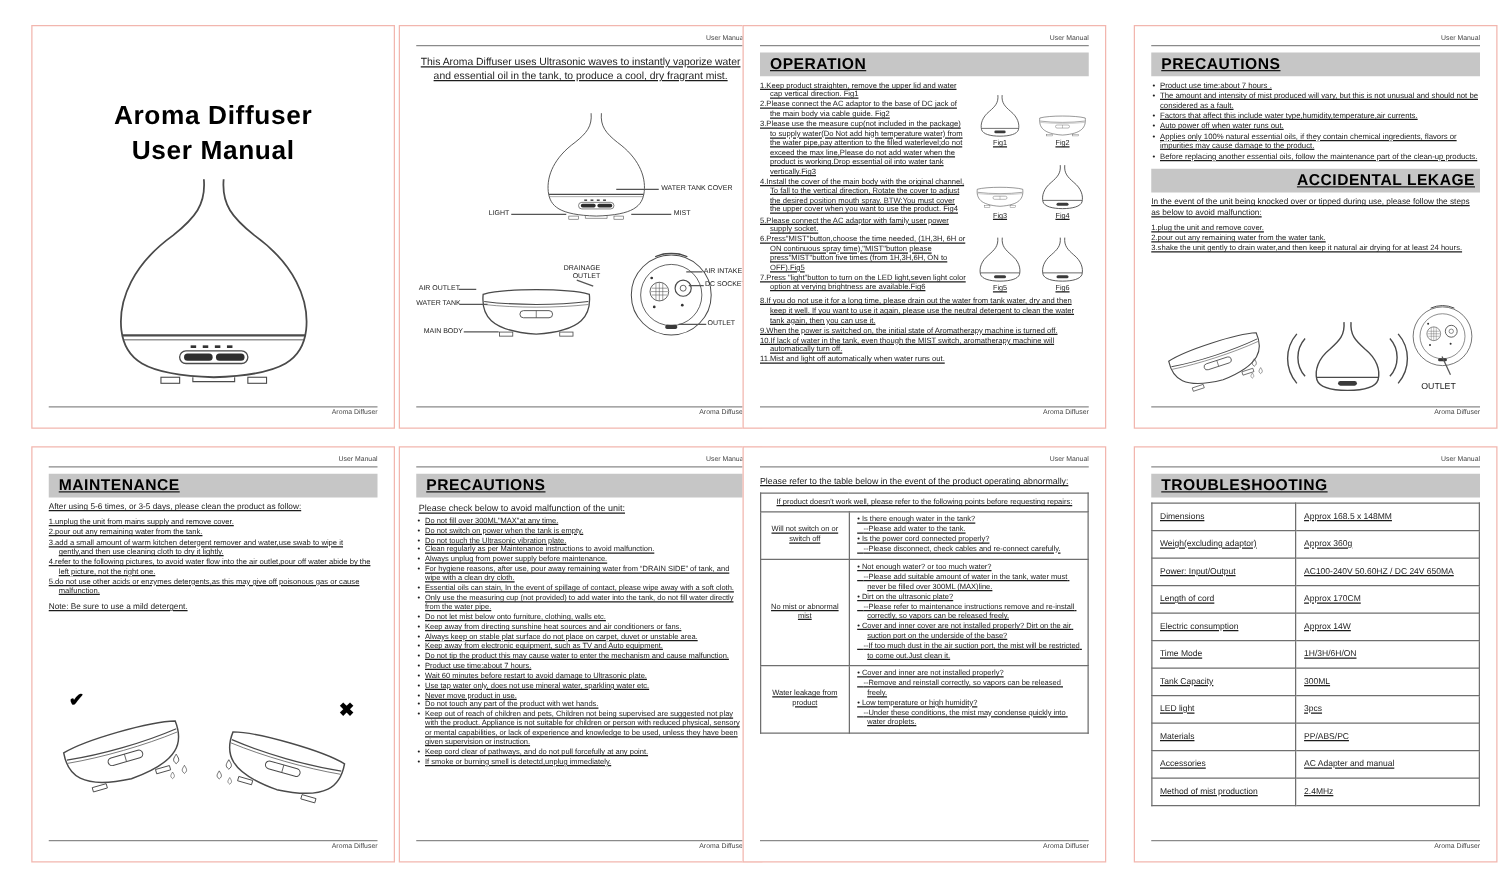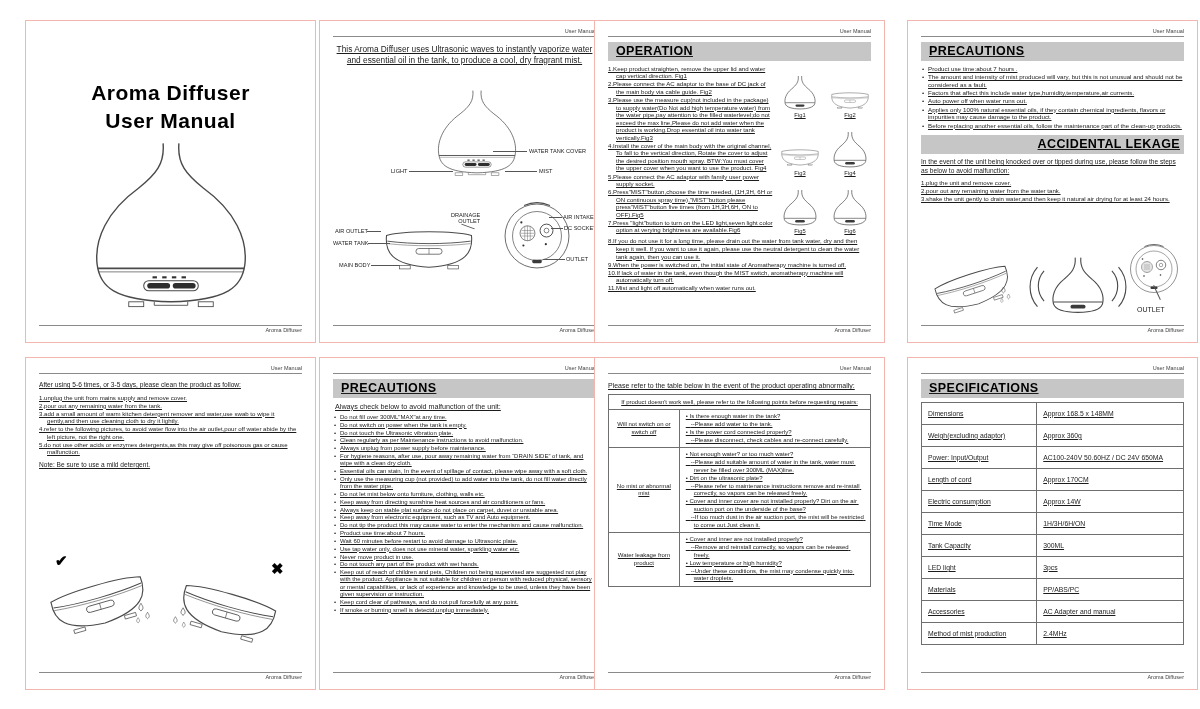--- a/index.html
+++ b/index.html
@@ -286,20 +286,21 @@
       <div class="lline" style="left:228px;top:50px;width:16px;transform:rotate(65deg);"></div>
       <div class="dlabel" style="left:216px;top:64px;font-size:7px;">OUTLET</div>
     </div>
   </div>
   <div class="pfoot">Aroma  Diffuser</div>
 </div>
 
 <div class="panel row2 c1">
   <div class="phead">User Manual</div>
   <div class="content">
+    <div class="secbar">MAINTENANCE</div>
     <div class="intro">After using 5-6 times, or 3-5 days, please clean the product as follow:</div>
     <div>
         <div class="step-item">1.unplug the unit from mains supply and remove cover.</div>
         <div class="step-item">2.pour out any remaining water from the tank.</div>
         <div class="step-item">3.add a small amount of warm kitchen detergent remover and water,use swab to wipe it gently,and then use cleaning cloth to dry it lightly.</div>
         <div class="step-item">4.refer to the following pictures, to avoid water flow into the air outlet,pour off water abide by the left picture, not the right one.</div>
         <div class="step-item">5.do not use other acids or enzymes detergents,as this may give off poisonous gas or cause malfunction.</div>
       </div>
     <div class="intro" style="margin-top:5px;">Note: Be sure to use a mild detergent.</div>
 
@@ -324,21 +325,21 @@
       </svg>
     </div>
   </div>
   <div class="pfoot">Aroma  Diffuser</div>
 </div>
 
 <div class="panel row2 c2">
   <div class="phead">User Manual</div>
   <div class="content">
     <div class="secbar">PRECAUTIONS</div>
-    <div style="font-size:7.2px;margin:1px 0 3px 2px;">Always check below to avoid malfunction of the unit:</div>
+    <div style="font-size:7.2px;margin:1px 0 3px 2px;">Please check below to avoid malfunction of the unit:</div>
     <div>
         <div class="bullet-item bullet-sm">Do not fill over 300ML"MAX"at any time.</div>
         <div class="bullet-item bullet-sm">Do not switch on power when the tank is empty.</div>
         <div class="bullet-item bullet-sm">Do not touch the Ultrasonic vibration plate.</div>
         <div class="bullet-item bullet-sm">Clean regularly as per Maintenance instructions to avoid malfunction.</div>
         <div class="bullet-item bullet-sm">Always unplug from power supply before maintenance.</div>
         <div class="bullet-item bullet-sm">For hygiene reasons, after use, pour away remaining water from “DRAIN SIDE” of tank, and wipe with a clean dry cloth.</div>
         <div class="bullet-item bullet-sm">Essential oils can stain, In the event of spillage of contact, please wipe away with a soft cloth.</div>
         <div class="bullet-item bullet-sm">Only use the measuring cup (not provided) to add water into the tank, do not fill water directly from the water pipe.</div>
         <div class="bullet-item bullet-sm">Do not let mist below onto furniture, clothing, walls etc.</div>
@@ -399,21 +400,21 @@
       </tr>
     </tbody>
       </table>
   </div>
   <div class="pfoot">Aroma  Diffuser</div>
 </div>
 
 <div class="panel row2 c4">
   <div class="phead">User Manual</div>
   <div class="content">
-    <div class="secbar">SPECIFICATIONS</div>
+    <div class="secbar">TROUBLESHOOTING</div>
     <table class="tbl" style="margin-top:2px;">
       <tbody>
           <tr>
             <td class="spec-l">Dimensions</td>
             <td class="spec-v">Approx 168.5 x 148MM</td>
           </tr>
       <tr>
             <td class="spec-l">Weigh(excluding adaptor)</td>
             <td class="spec-v">Approx 360g</td>
           </tr>

